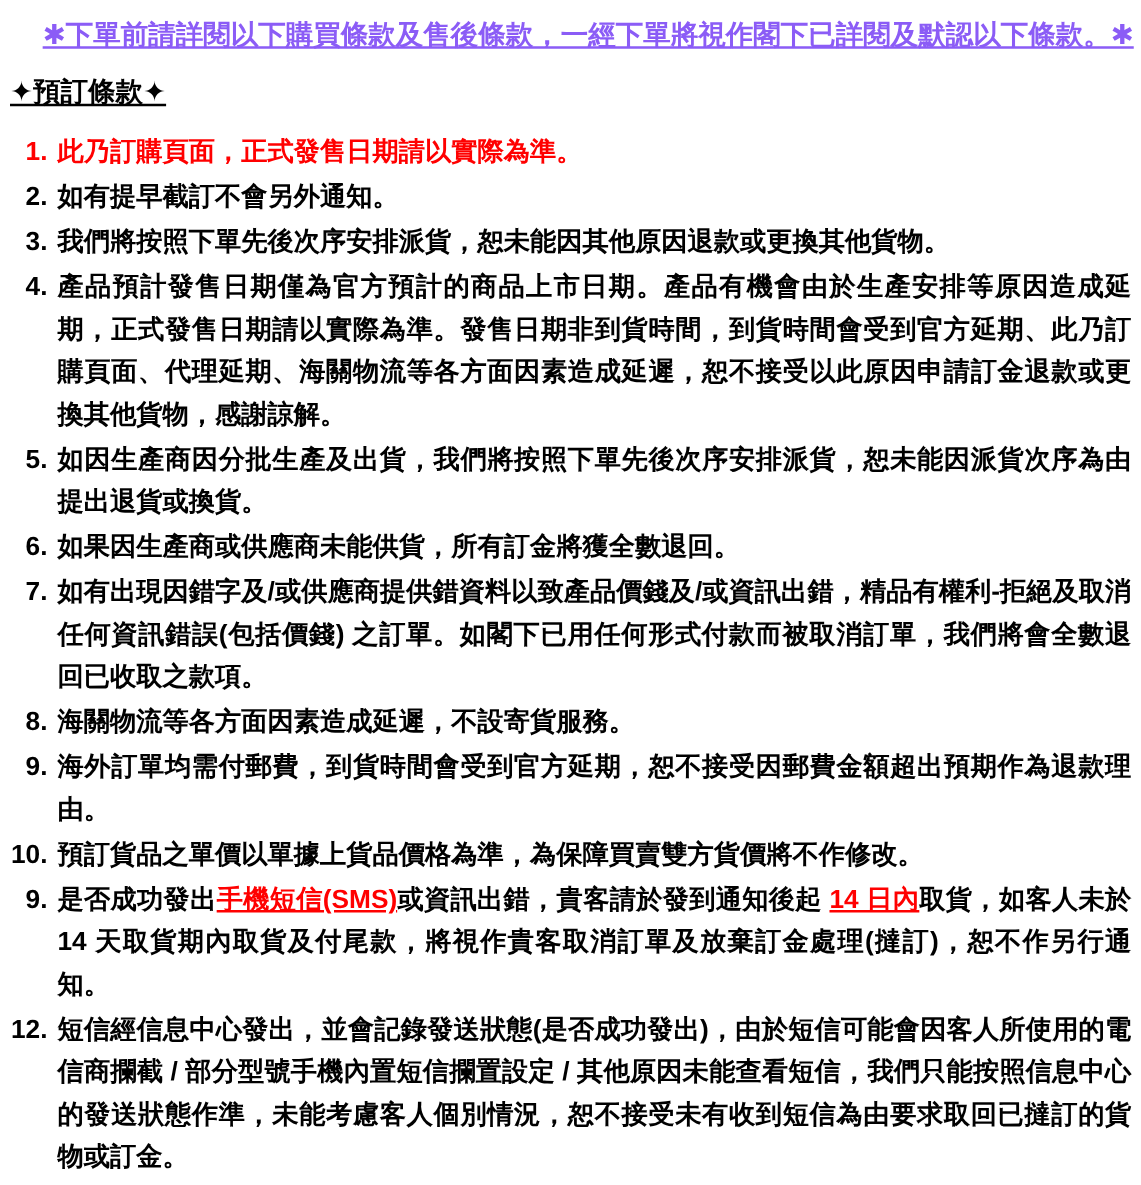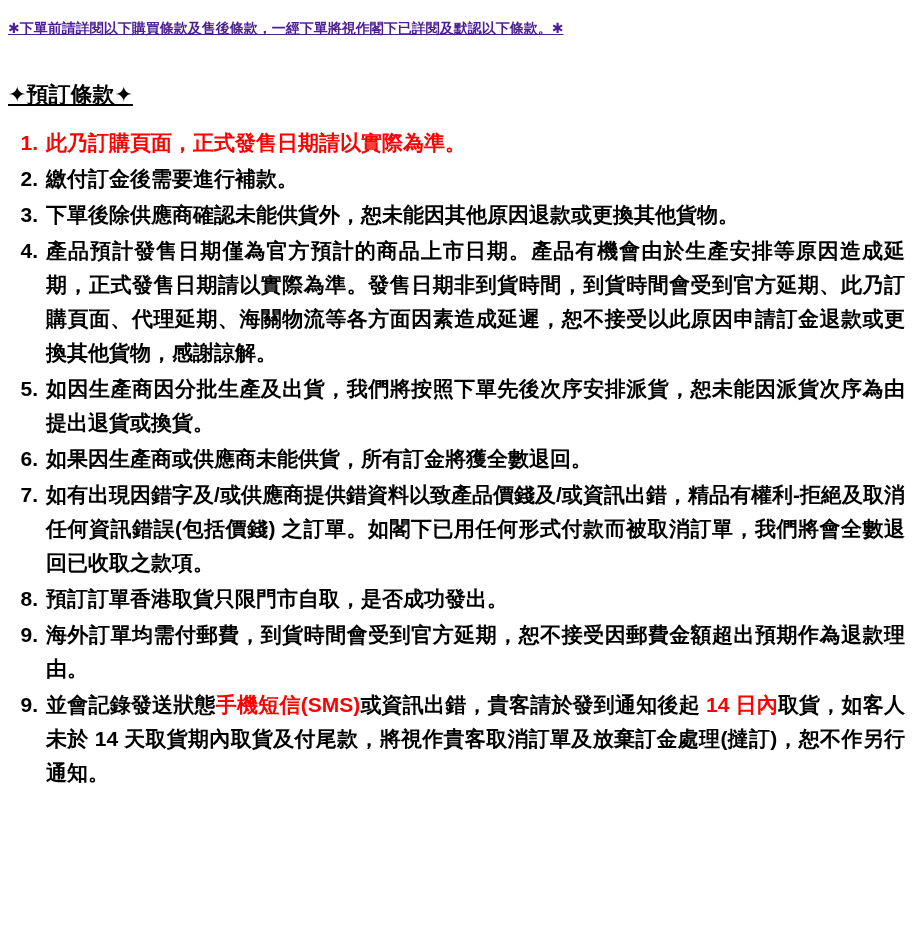--- a/index.html
+++ b/index.html
@@ -14,28 +14,29 @@
     font-family: "Liberation Sans", "DejaVu Sans", sans-serif;
     font-weight: bold;
     color: #000000;
   }
   .page {
     padding: 13px 6px 0 8px;
     box-sizing: border-box;
     width: 913px;
   }
   .notice {
-    color: #4c1d95;
-    font-size: 14px;
+    color: #8b5cf6;
+    font-size: 22px;
     line-height: 30px;
     text-decoration: underline;
     white-space: nowrap;
+    text-align: right;
   }
   .section-title {
-    margin-top: 37px;
+    margin-top: 16px;
     font-size: 22px;
     line-height: 30px;
     text-decoration: underline;
     display: inline-block;
   }
   ol.terms {
     list-style: none;
     margin: 16px 0 0 0;
     padding: 0;
     font-size: 21px;
@@ -55,20 +56,21 @@
   .txt {
     flex: 1 1 auto;
     text-align: justify;
     padding-right: 2px;
   }
   li.term.red-item {
     color: #ff0000;
   }
   .emph-red {
     color: #ff0000;
+    text-decoration: underline;
   }
 </style>
 </head>
 <body>
 
 <div class="page">
 
   <div class="notice">✱下單前請詳閱以下購買條款及售後條款，一經下單將視作閣下已詳閱及默認以下條款。✱</div>
 
   <div>
@@ -77,26 +79,26 @@
 
   <ol class="terms">
 
     <li class="term red-item">
       <span class="num">1.</span>
       <span class="txt">此乃訂購頁面，正式發售日期請以實際為準。</span>
     </li>
 
     <li class="term">
       <span class="num">2.</span>
-      <span class="txt">繳付訂金後需要進行補款。</span>
+      <span class="txt">如有提早截訂不會另外通知。</span>
     </li>
 
     <li class="term">
       <span class="num">3.</span>
-      <span class="txt">下單後除供應商確認未能供貨外，恕未能因其他原因退款或更換其他貨物。</span>
+      <span class="txt">我們將按照下單先後次序安排派貨，恕未能因其他原因退款或更換其他貨物。</span>
     </li>
 
     <li class="term">
       <span class="num">4.</span>
       <span class="txt">產品預計發售日期僅為官方預計的商品上市日期。產品有機會由於生產安排等原因造成延期，正式發售日期請以實際為準。發售日期非到貨時間，到貨時間會受到官方延期、此乃訂購頁面、代理延期、海關物流等各方面因素造成延遲，恕不接受以此原因申請訂金退款或更換其他貨物，感謝諒解。</span>
     </li>
 
     <li class="term">
       <span class="num">5.</span>
       <span class="txt">如因生產商因分批生產及出貨，我們將按照下單先後次序安排派貨，恕未能因派貨次序為由提出退貨或換貨。</span>
@@ -107,29 +109,37 @@
       <span class="txt">如果因生產商或供應商未能供貨，所有訂金將獲全數退回。</span>
     </li>
 
     <li class="term">
       <span class="num">7.</span>
       <span class="txt">如有出現因錯字及/或供應商提供錯資料以致產品價錢及/或資訊出錯，精品有權利-拒絕及取消任何資訊錯誤(包括價錢) 之訂單。如閣下已用任何形式付款而被取消訂單，我們將會全數退回已收取之款項。</span>
     </li>
 
     <li class="term">
       <span class="num">8.</span>
-      <span class="txt">預訂訂單香港取貨只限門市自取，是否成功發出。</span>
+      <span class="txt">海關物流等各方面因素造成延遲，不設寄貨服務。</span>
     </li>
 
     <li class="term">
       <span class="num">9.</span>
       <span class="txt">海外訂單均需付郵費，到貨時間會受到官方延期，恕不接受因郵費金額超出預期作為退款理由。</span>
     </li>
 
+    <li class="term">
+      <span class="num">10.</span>
+      <span class="txt">預訂貨品之單價以單據上貨品價格為準，為保障買賣雙方貨價將不作修改。</span>
+    </li>
 
     <li class="term">
       <span class="num">9.</span>
-      <span class="txt"><span>並會記錄發送狀態</span><span class="emph-red">手機短信(SMS)</span><span>或資訊出錯，貴客請於發到通知後起 </span><span class="emph-red">14 日內</span><span>取貨，如客人未於 14 天取貨期內取貨及付尾款，將視作貴客取消訂單及放棄訂金處理(撻訂)，恕不作另行通知。</span></span>
+      <span class="txt"><span>是否成功發出</span><span class="emph-red">手機短信(SMS)</span><span>或資訊出錯，貴客請於發到通知後起 </span><span class="emph-red">14 日內</span><span>取貨，如客人未於 14 天取貨期內取貨及付尾款，將視作貴客取消訂單及放棄訂金處理(撻訂)，恕不作另行通知。</span></span>
     </li>
 
+    <li class="term">
+      <span class="num">12.</span>
+      <span class="txt">短信經信息中心發出，並會記錄發送狀態(是否成功發出)，由於短信可能會因客人所使用的電信商攔截 / 部分型號手機內置短信攔置設定 / 其他原因未能查看短信，我們只能按照信息中心的發送狀態作準，未能考慮客人個別情況，恕不接受未有收到短信為由要求取回已撻訂的貨物或訂金。</span>
+    </li>
 
   </ol>
 </div>
 
 </body></html>

